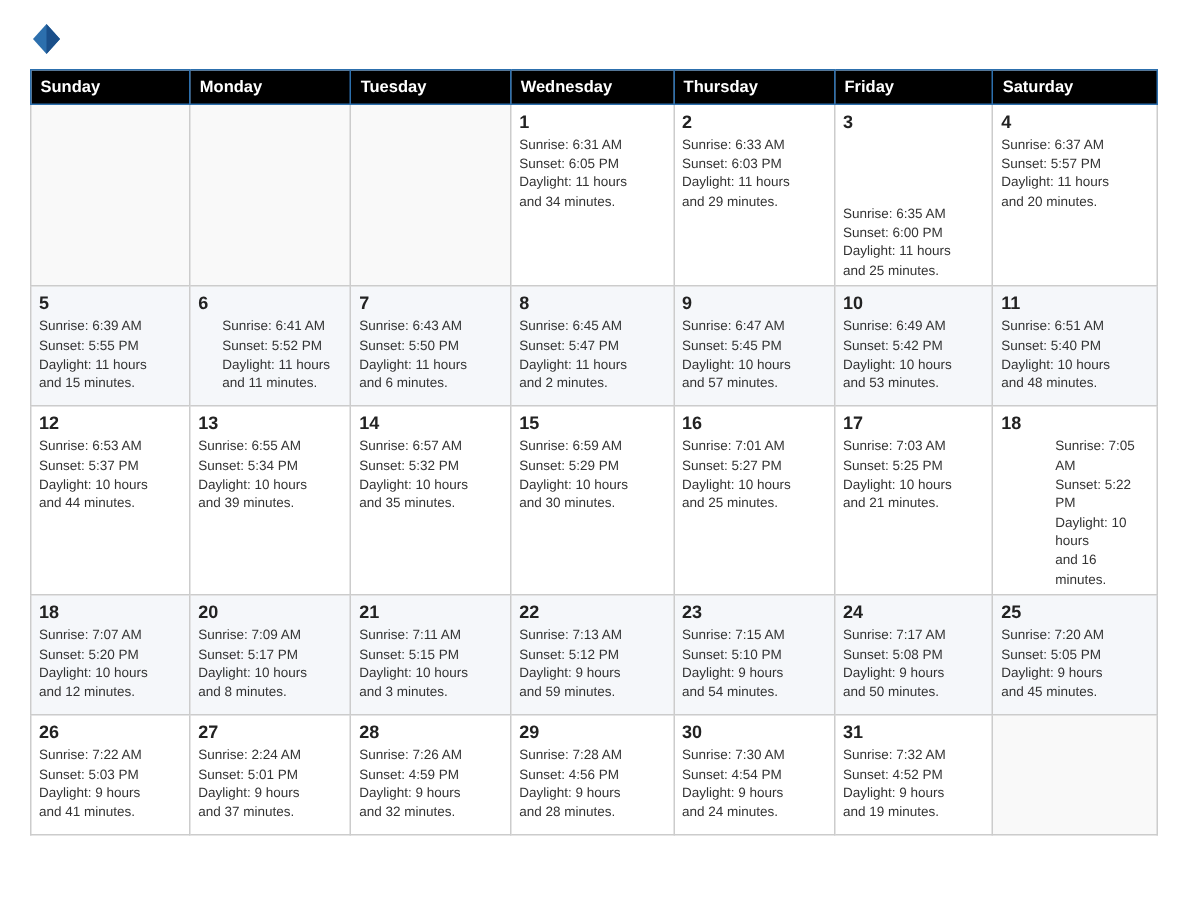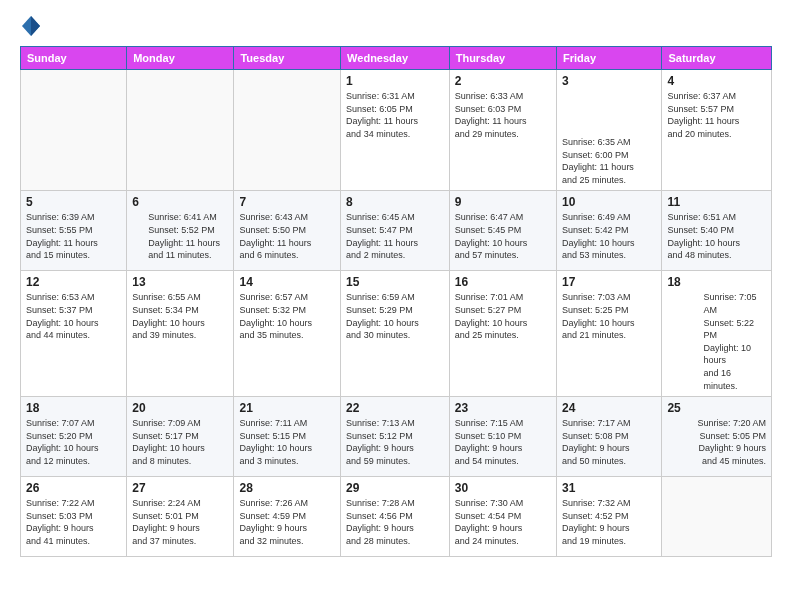--- a/index.html
+++ b/index.html
@@ -49,21 +49,21 @@
     .location {
       font-size: 16px;
       color: #444;
     }
     .calendar {
       width: 100%;
       border-collapse: collapse;
       font-size: 9.5px;
     }
     .calendar th {
-      background-color: #d946ef;
+      background-color: #000000;
       color: #fff;
       text-align: left;
       padding: 5px 6px;
       font-size: 11px;
       font-weight: bold;
       border: 1px solid #2c6fad;
     }
     .calendar td {
       border: 1px solid #ccc;
       vertical-align: top;
@@ -302,21 +302,21 @@
           </td>
           <td>
             <div class="day-number">24</div>
             <div class="day-info" style="white-space: pre-line;">Sunrise: 7:17 AM
 Sunset: 5:08 PM
 Daylight: 9 hours
 and 50 minutes.</div>
           </td>
           <td>
             <div class="day-number">25</div>
-            <div class="day-info" style="white-space: pre-line; text-align: right;">Sunrise: 7:20 AM
+            <div class="day-info" style="white-space: pre-line;">Sunrise: 7:20 AM
 Sunset: 5:05 PM
 Daylight: 9 hours
 and 45 minutes.</div>
           </td>
         </tr>
         <tr>
           <td>
             <div class="day-number">26</div>
             <div class="day-info" style="white-space: pre-line;">Sunrise: 7:22 AM
 Sunset: 5:03 PM

